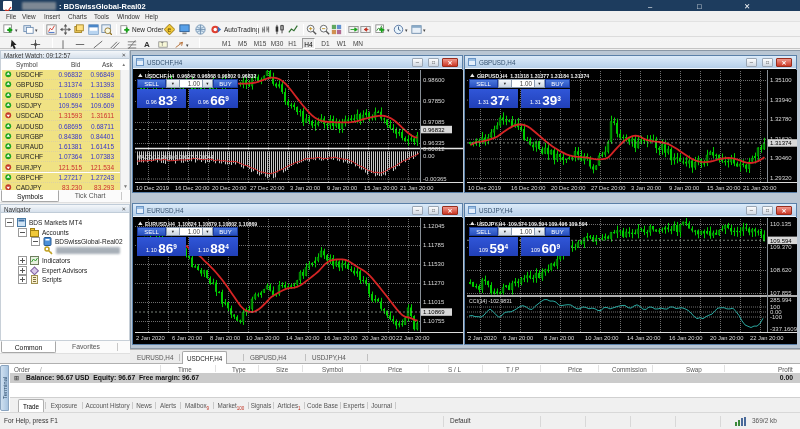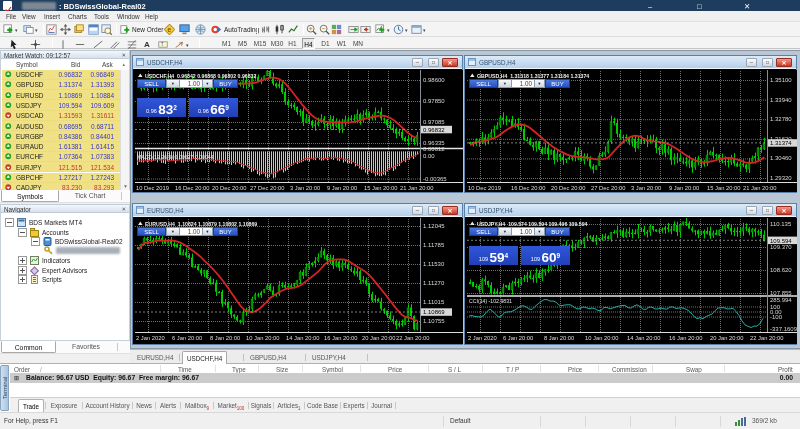--- a/index.html
+++ b/index.html
@@ -43,21 +43,21 @@
 .wtitle{height:13px;background:linear-gradient(#dcebf9,#b6cfe9);display:flex;align-items:center;font-size:6.3px;color:#33506e;padding-left:3px;position:relative;border-bottom:1px solid #eef4fa}
 .wicon{width:8px;height:8px;background:#e4eefa;border:1px solid #6a94c4;margin-right:3px;display:inline-block;flex:none;box-shadow:inset 0 2px 0 #9cc0e4}
 .wbtns{position:absolute;right:4px;top:1.5px;display:flex}
 .wb{width:11px;height:9px;background:linear-gradient(#fdfdfd,#d0d8e2);border:1px solid #9aa6b4;font-size:6px;line-height:7px;text-align:center;color:#333;border-radius:1px;margin-left:5px}
 .wbx{width:16px;height:9px;background:linear-gradient(#f0988c,#cc3826);border:1px solid #992d1c;font-size:6px;line-height:8px;text-align:center;color:#fff;border-radius:1px;margin-left:3px;font-weight:bold}
 .oneclick{position:absolute;width:101px}
 .ocrow1{display:flex;height:9px}
 .ocbtn{background:linear-gradient(#4a78dc,#2850c0);color:#fff;font-size:6px;text-align:center;line-height:9px;border:1px solid #1a3aa0}
 .ocdd{background:linear-gradient(#f4f7fa,#ccd6e2);border:1px solid #8a9ab0;font-size:4.5px;text-align:center;line-height:8px;color:#222}
 .oclot{width:22px;background:#fff;border-top:1px solid #8a9ab0;border-bottom:1px solid #8a9ab0;font-size:6.3px;text-align:right;padding-right:2px;line-height:8px;color:#444}
-.ocrow2{display:flex;height:19px;margin-top:10px}
+.ocrow2{display:flex;height:19px;margin-top:1px}
 .ocprice{width:49px;background:linear-gradient(#3056d8,#2140b8);color:#fff;display:flex;align-items:flex-end;justify-content:center;padding-bottom:2px}
 .pp{font-size:5.5px;margin-right:1.5px;margin-bottom:1.5px}
 .pb{font-size:13.5px;font-weight:bold;line-height:11px}
 .ps{font-size:6.5px;font-weight:bold;margin-bottom:4.5px}
 #charttabs{position:absolute;left:130px;top:349px;width:670px;height:14px;background:#ececec;border-top:1px solid #b8b8b8}
 .ctab{position:absolute;top:1px;height:13px;font-size:6.3px;color:#555;display:flex;align-items:center;padding:0 4px}
 .ctab.on{background:#fff;border:1px solid #a8a8a8;border-bottom:none;color:#222;z-index:2;border-radius:2px 2px 0 0}
 .cdiv{position:absolute;top:4px;width:1px;height:7px;background:#c0c0c0}
 #terminal{position:absolute;left:0;top:363px;width:800px;height:49px;background:#fff;border-top:1px solid #b0b0b0}
 #termtab{position:absolute;left:0;top:365px;width:9px;height:46px;background:linear-gradient(90deg,#cfe0f0,#a8c4e0);border:1px solid #8aa4c0;border-radius:2px 0 0 2px}
@@ -626,20 +626,32 @@
       <text x="277" y="119.5" font-size="5.8" fill="#dcdcdc">21 Jan 20:00</text>
     </svg>
     <div class="oneclick" style="left:4px;top:23px">
 <div class="ocrow1">
 <div class="ocbtn" style="width:29px">SELL</div>
 <div class="ocdd" style="width:14px">▾</div>
 <div class="oclot">1.00</div>
 <div class="ocdd" style="width:11px">▾</div>
 <div class="ocbtn" style="width:25px">BUY</div>
 </div>
+<div class="ocrow2">
+<div class="ocprice">
+          <span class="pp">1.31</span>
+          <span class="pb">37</span>
+          <span class="ps">4</span>
+        </div>
+<div class="ocprice" style="margin-left:3px">
+          <span class="pp">1.31</span>
+          <span class="pb">39</span>
+          <span class="ps">3</span>
+        </div>
+</div>
     </div>
   </div>
 <div class="cwin" style="left:132px;top:203px;width:331px;height:142px">
     <div class="wtitle"><span class="wicon"></span>EURUSD,H4<div class="wbtns">
         <span class="wb">–</span>
         <span class="wb"><span style="font-size:5px">□</span></span>
         <span class="wbx">✕</span>
       </div></div>
     <svg width="329" height="126" style="position:absolute;left:1px;top:14px">
       <rect width="329" height="126" fill="#000"></rect>
@@ -671,20 +683,32 @@
       <text x="228" y="121.5" font-size="5.8" fill="#dcdcdc">20 Jan 20:00</text>
       <text x="262" y="121.5" font-size="5.8" fill="#dcdcdc">22 Jan 20:00</text>
     </svg>
     <div class="oneclick" style="left:4px;top:23px">
 <div class="ocrow1">
 <div class="ocbtn" style="width:29px">SELL</div>
 <div class="ocdd" style="width:14px">▾</div>
 <div class="oclot">1.00</div>
 <div class="ocdd" style="width:11px">▾</div>
 <div class="ocbtn" style="width:25px">BUY</div>
+</div>
+<div class="ocrow2">
+<div class="ocprice">
+          <span class="pp">1.10</span>
+          <span class="pb">86</span>
+          <span class="ps">9</span>
+        </div>
+<div class="ocprice" style="margin-left:3px">
+          <span class="pp">1.10</span>
+          <span class="pb">88</span>
+          <span class="ps">4</span>
+        </div>
 </div>
     </div>
   </div>
 <div class="cwin" style="left:464px;top:203px;width:333px;height:142px">
     <div class="wtitle"><span class="wicon"></span>USDJPY,H4<div class="wbtns">
         <span class="wb">–</span>
         <span class="wb"><span style="font-size:5px">□</span></span>
         <span class="wbx">✕</span>
       </div></div>
     <svg width="331" height="126" style="position:absolute;left:1px;top:14px">

